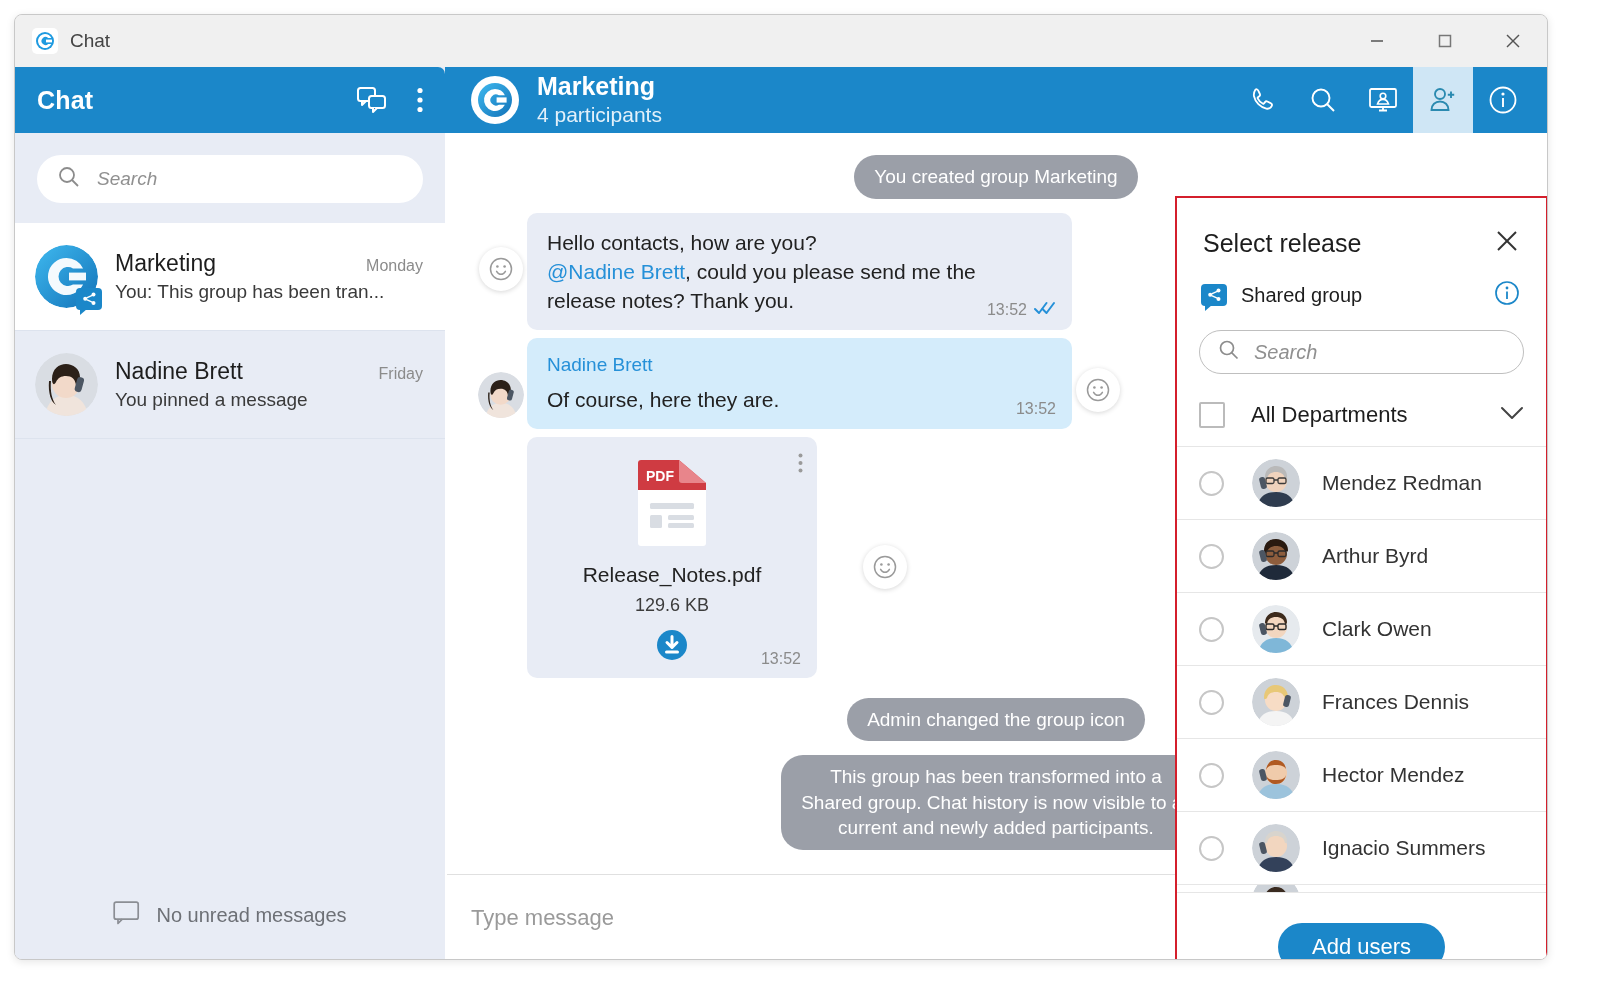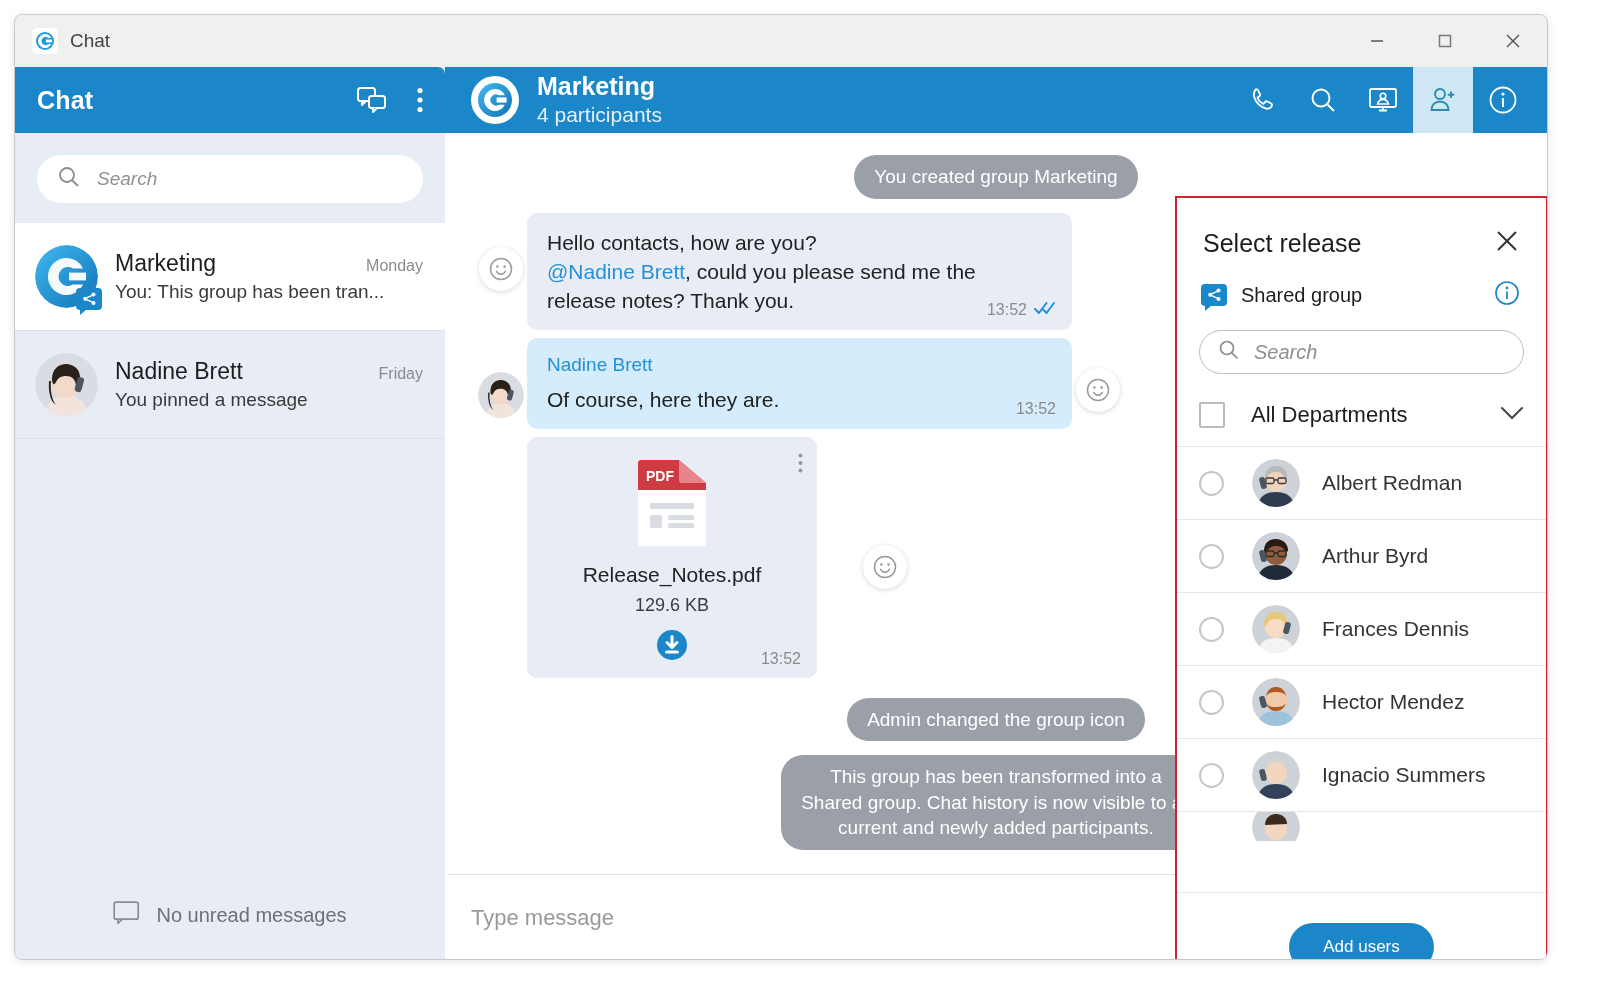--- a/index.html
+++ b/index.html
@@ -306,21 +306,21 @@
   .rp-row .nm { margin-left: 22px; font-size: 21px; color: #333; }
   .rp-foot {
     height: 108px;
     border-top: 1px solid #e6e6e6;
     display: flex; align-items: center; justify-content: center;
   }
   .btn-add {
     background: #1b87c9; color: #fff;
     border: none; border-radius: 24px;
     height: 48px; padding: 0 34px;
-    font-size: 17px;
+    font-size: 22px;
     font-family: "Liberation Sans", sans-serif;
   }
 </style>
 </head>
 <body>
 
 <div class="app-window">
 
   <div class="titlebar">
     <div class="tb-logo">
@@ -722,40 +722,56 @@
                 <circle cx="24" cy="24" r="24" fill="#cdd2d8"></circle>
                 <path d="M5 48c2-10 8-15 19-15s17 5 19 15z" fill="#2f3c4f"></path>
                 <circle cx="24" cy="22" r="11" fill="#f0d3bd"></circle>
                 <path d="M13 18c0-7 5-11 11-11s11 4 11 10c0 2-1 3-2 3-1-5-4-7-9-7s-8 2-9 7c-1 0-2-1-2-2z" fill="#b9b9b9"></path>
                 <rect x="14" y="19" width="8" height="5.5" rx="1.5" fill="none" stroke="#3a3a3a" stroke-width="1.3"></rect>
                 <rect x="26" y="19" width="8" height="5.5" rx="1.5" fill="none" stroke="#3a3a3a" stroke-width="1.3"></rect>
                 <line x1="22" y1="21" x2="26" y2="21" stroke="#3a3a3a" stroke-width="1.3"></line>
                 <rect x="8" y="18" width="6" height="12" rx="2.5" fill="#4c5663" transform="rotate(-14 11 24)"></rect>
               </svg>
             </span>
-            <span class="nm">Albert Redman</span>
+            <span class="nm">Mendez Redman</span>
           </div>
 
           <div class="rp-row">
             <span class="radio"></span>
             <span class="ava">
               <svg width="48" height="48" viewBox="0 0 48 48">
                 <circle cx="24" cy="24" r="24" fill="#cdd2d8"></circle>
                 <path d="M5 48c2-10 8-15 19-15s17 5 19 15z" fill="#1f2a3a"></path>
                 <circle cx="24" cy="22" r="11" fill="#8d5d3d"></circle>
                 <path d="M12 19c0-8 5-12 12-12s12 5 12 11c0 3-2 1-3 1-2-4-5-5-9-5s-8 2-9 6c-1 1-3 1-3-1z" fill="#2a1a10"></path>
                 <rect x="14" y="19" width="8" height="5.5" rx="1.5" fill="none" stroke="#2a2a2a" stroke-width="1.3"></rect>
                 <rect x="26" y="19" width="8" height="5.5" rx="1.5" fill="none" stroke="#2a2a2a" stroke-width="1.3"></rect>
                 <line x1="22" y1="21" x2="26" y2="21" stroke="#2a2a2a" stroke-width="1.3"></line>
                 <rect x="8" y="18" width="6" height="12" rx="2.5" fill="#4c5663" transform="rotate(-14 11 24)"></rect>
               </svg>
             </span>
             <span class="nm">Arthur Byrd</span>
           </div>
 
+          <div class="rp-row">
+            <span class="radio"></span>
+            <span class="ava">
+              <svg width="48" height="48" viewBox="0 0 48 48">
+                <circle cx="24" cy="24" r="24" fill="#e6eaee"></circle>
+                <path d="M6 48c2-10 8-15 18-15s16 5 18 15z" fill="#7fb7d8"></path>
+                <circle cx="24" cy="22" r="11" fill="#f2d6bf"></circle>
+                <path d="M13 18c0-7 5-11 11-11s11 4 11 10c0 2-1 2-2 2-1-5-4-7-9-7s-8 2-9 7c-1 0-2-1-2-1z" fill="#3c2a1c"></path>
+                <rect x="14" y="19" width="8" height="5.5" rx="1.5" fill="none" stroke="#2a2a2a" stroke-width="1.4"></rect>
+                <rect x="26" y="19" width="8" height="5.5" rx="1.5" fill="none" stroke="#2a2a2a" stroke-width="1.4"></rect>
+                <line x1="22" y1="21" x2="26" y2="21" stroke="#2a2a2a" stroke-width="1.4"></line>
+                <rect x="8" y="18" width="6" height="12" rx="2.5" fill="#4c5663" transform="rotate(-14 11 24)"></rect>
+              </svg>
+            </span>
+            <span class="nm">Clark Owen</span>
+          </div>
 
           <div class="rp-row">
             <span class="radio"></span>
             <span class="ava">
               <svg width="48" height="48" viewBox="0 0 48 48">
                 <circle cx="24" cy="24" r="24" fill="#cdd2d8"></circle>
                 <path d="M5 48c2-10 8-15 19-15s17 5 19 15z" fill="#f4f4f4"></path>
                 <circle cx="24" cy="22" r="11" fill="#f7dcc5"></circle>
                 <path d="M12 20c0-8 5-13 12-13s12 5 12 12c0 3-2 2-3 1-2-4-4-6-9-6s-8 2-9 6c-1 1-3 2-3 0z" fill="#e8c877"></path>
                 <rect x="32" y="17" width="6" height="12" rx="2.5" fill="#4c5663" transform="rotate(14 35 23)"></rect>

